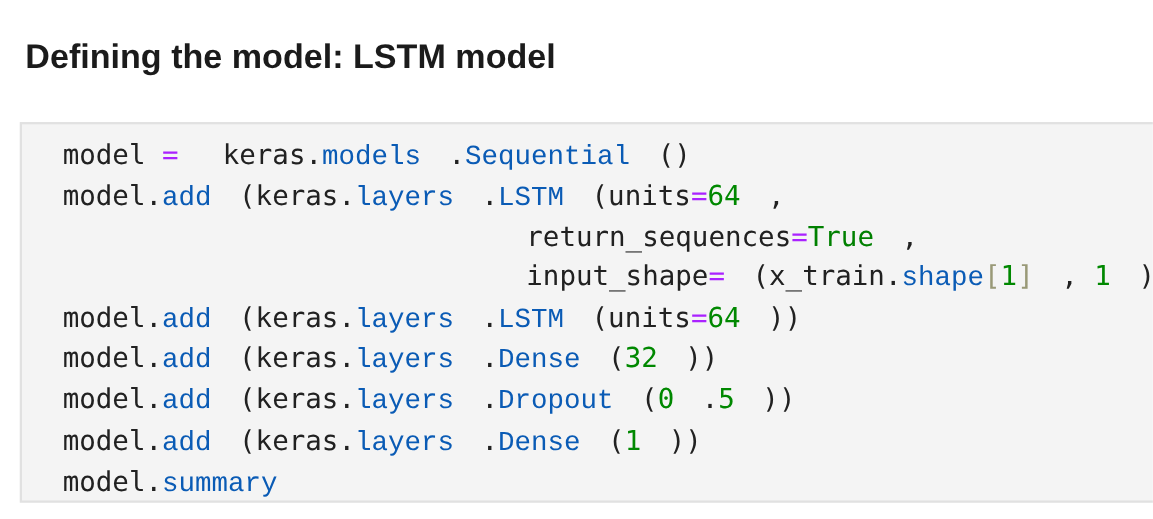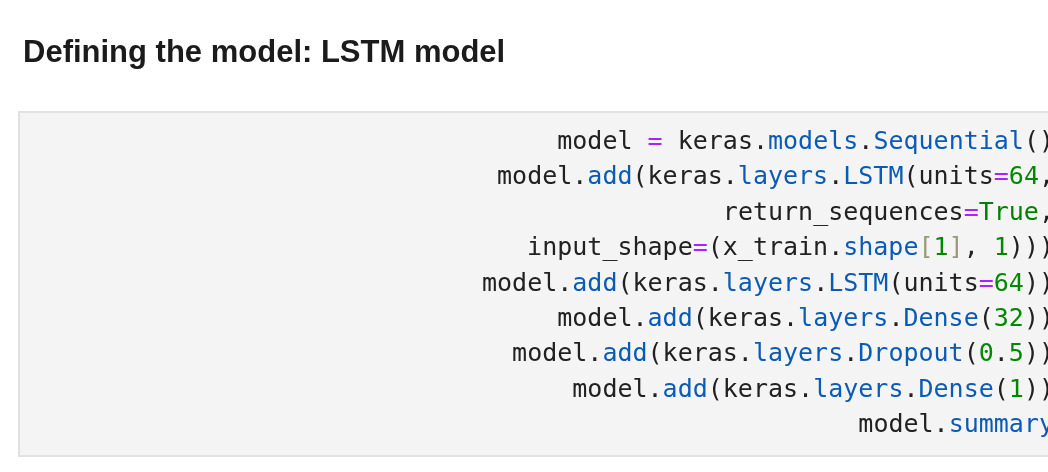--- a/index.html
+++ b/index.html
@@ -9,21 +9,20 @@
     width: 1048px;
     height: 472px;
     overflow: hidden;
     font-family: "Liberation Sans", sans-serif;
   }
   .page {
     position: relative;
     width: 1048px;
     height: 472px;
     background: #ffffff;
-    text-align: right;
   }
   .heading {
     position: absolute;
     top: 34px;
     left: 23px;
     margin: 0;
     font-family: "Liberation Sans", sans-serif;
     font-size: 31px;
     font-weight: bold;
     letter-spacing: 0;
@@ -41,22 +40,22 @@
     padding: 10px 12px;
     overflow: hidden;
   }
   .code-line {
     font-family: "DejaVu Sans Mono", monospace;
     font-size: 25px;
     line-height: 35.4px;
     white-space: pre;
     color: var(--tok-d, #212121);
   }
-  .tok-d { color: var(--tok-d, #212121); }
-  .tok-p { color: var(--tok-p, #0a5bb5); }
+  .tok-d { color: var(--tok-d, #212121); margin-left: 25px; }
+  .tok-p { color: var(--tok-p, #0a5bb5); font-family: Liberation Mono, monospace; }
   .tok-o { color: var(--tok-o, #aa22ff); }
   .tok-n { color: var(--tok-n, #008800); margin-top: 20px; }
   .tok-k { color: var(--tok-k, #008000); font-weight: normal; }
   .tok-b { color: var(--tok-b, #999977); }
 </style>
 </head>
 <body>
 
 <div class="page">
   <h2 class="heading">Defining the model: LSTM model</h2>

